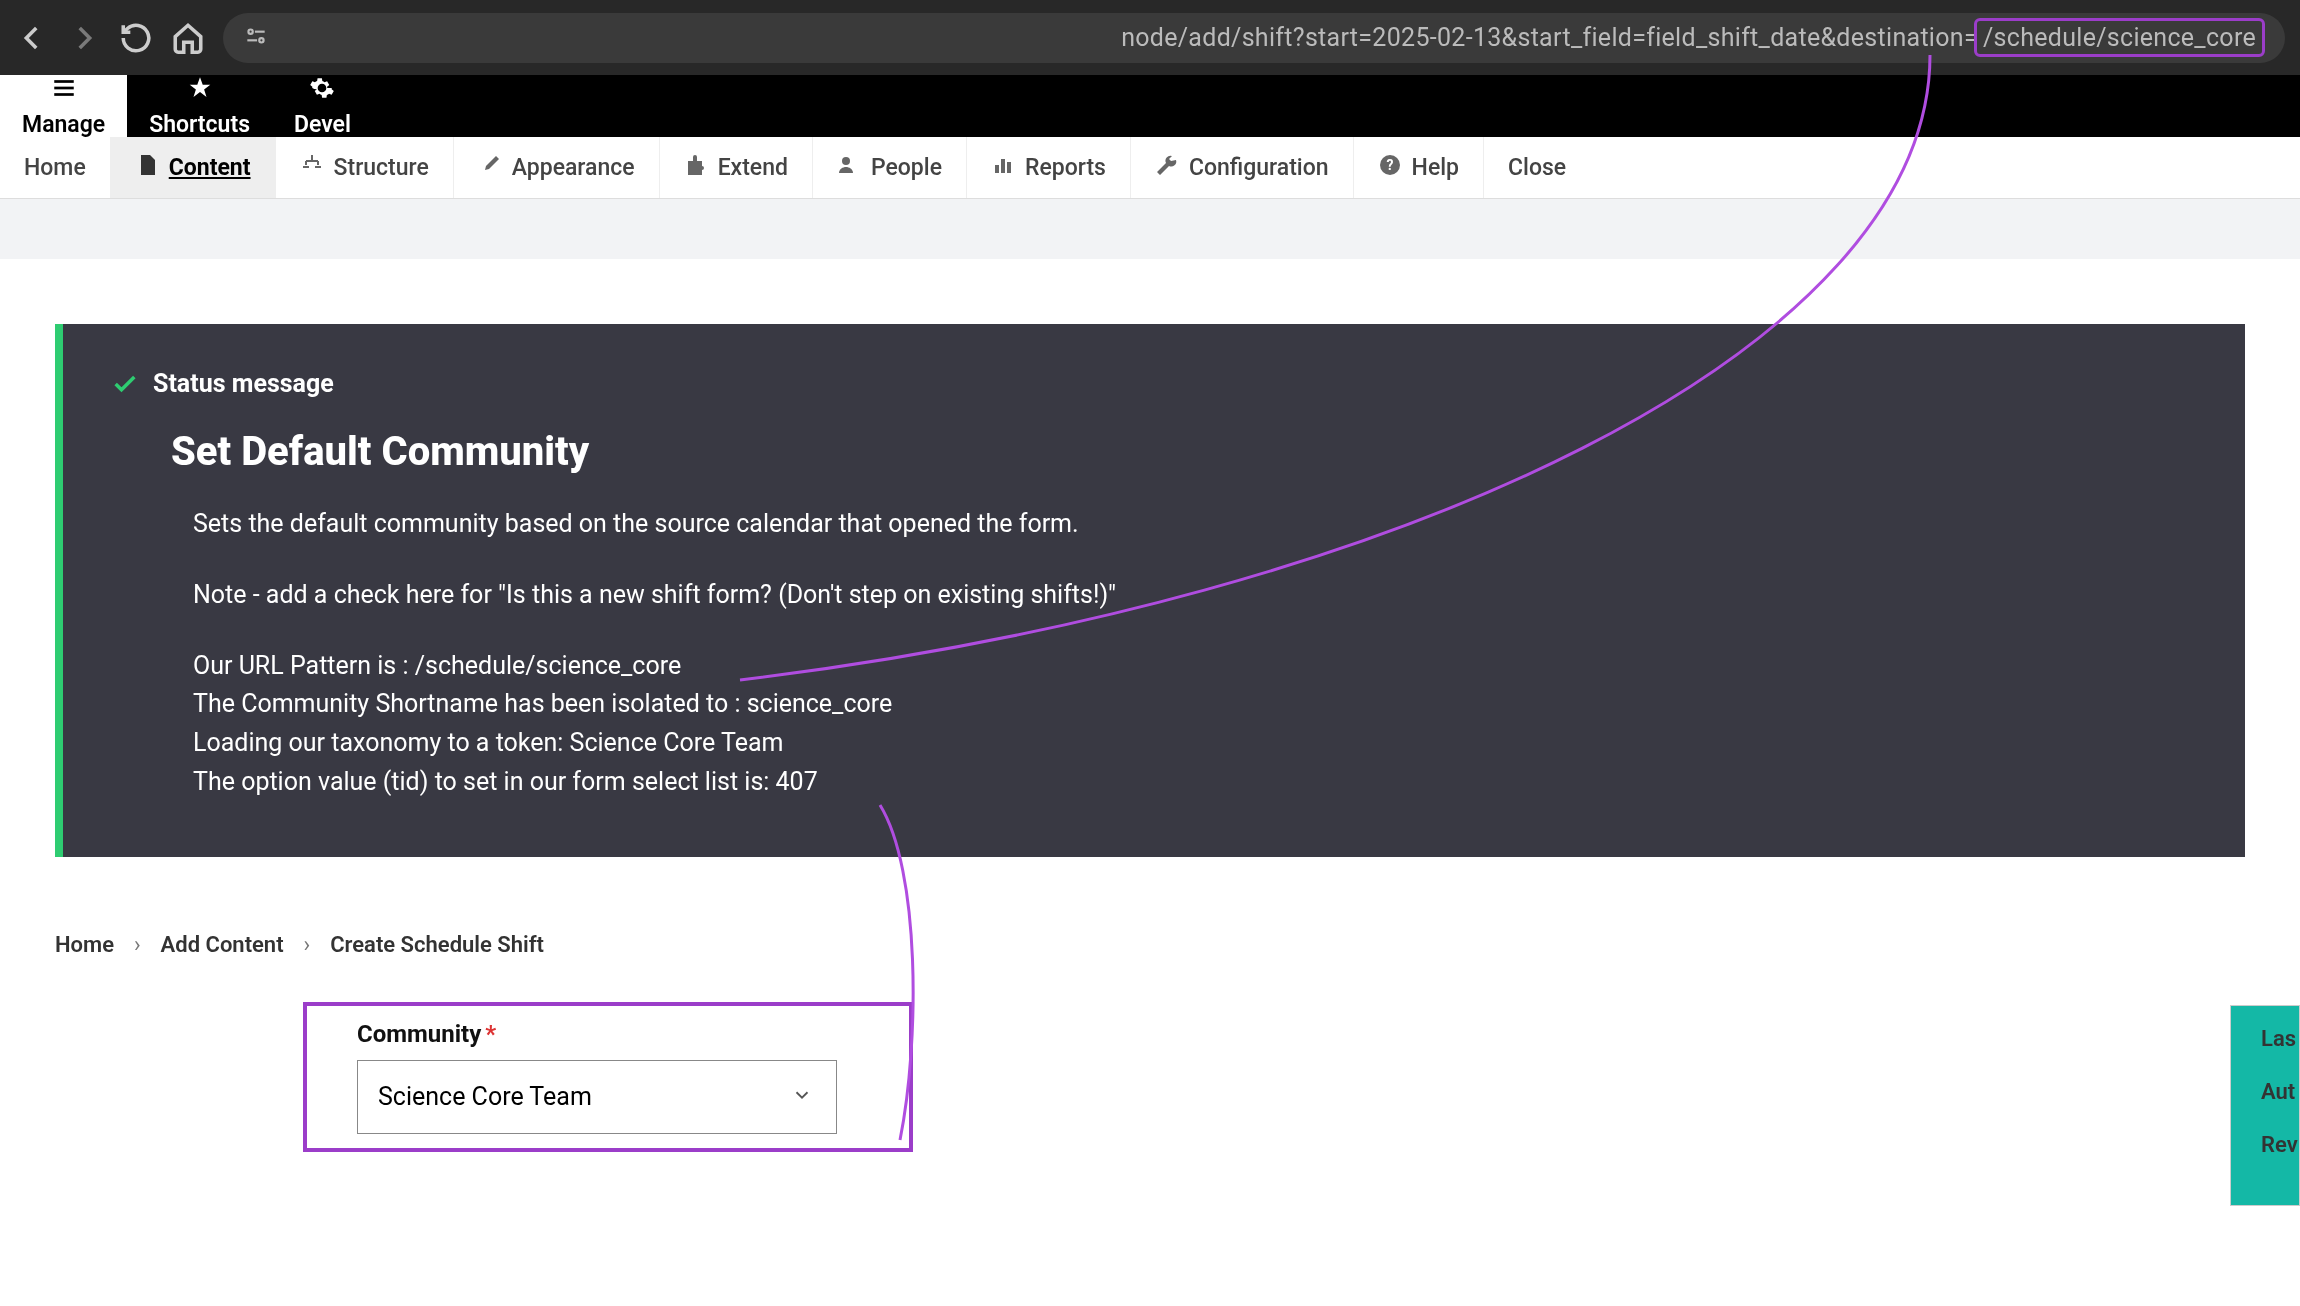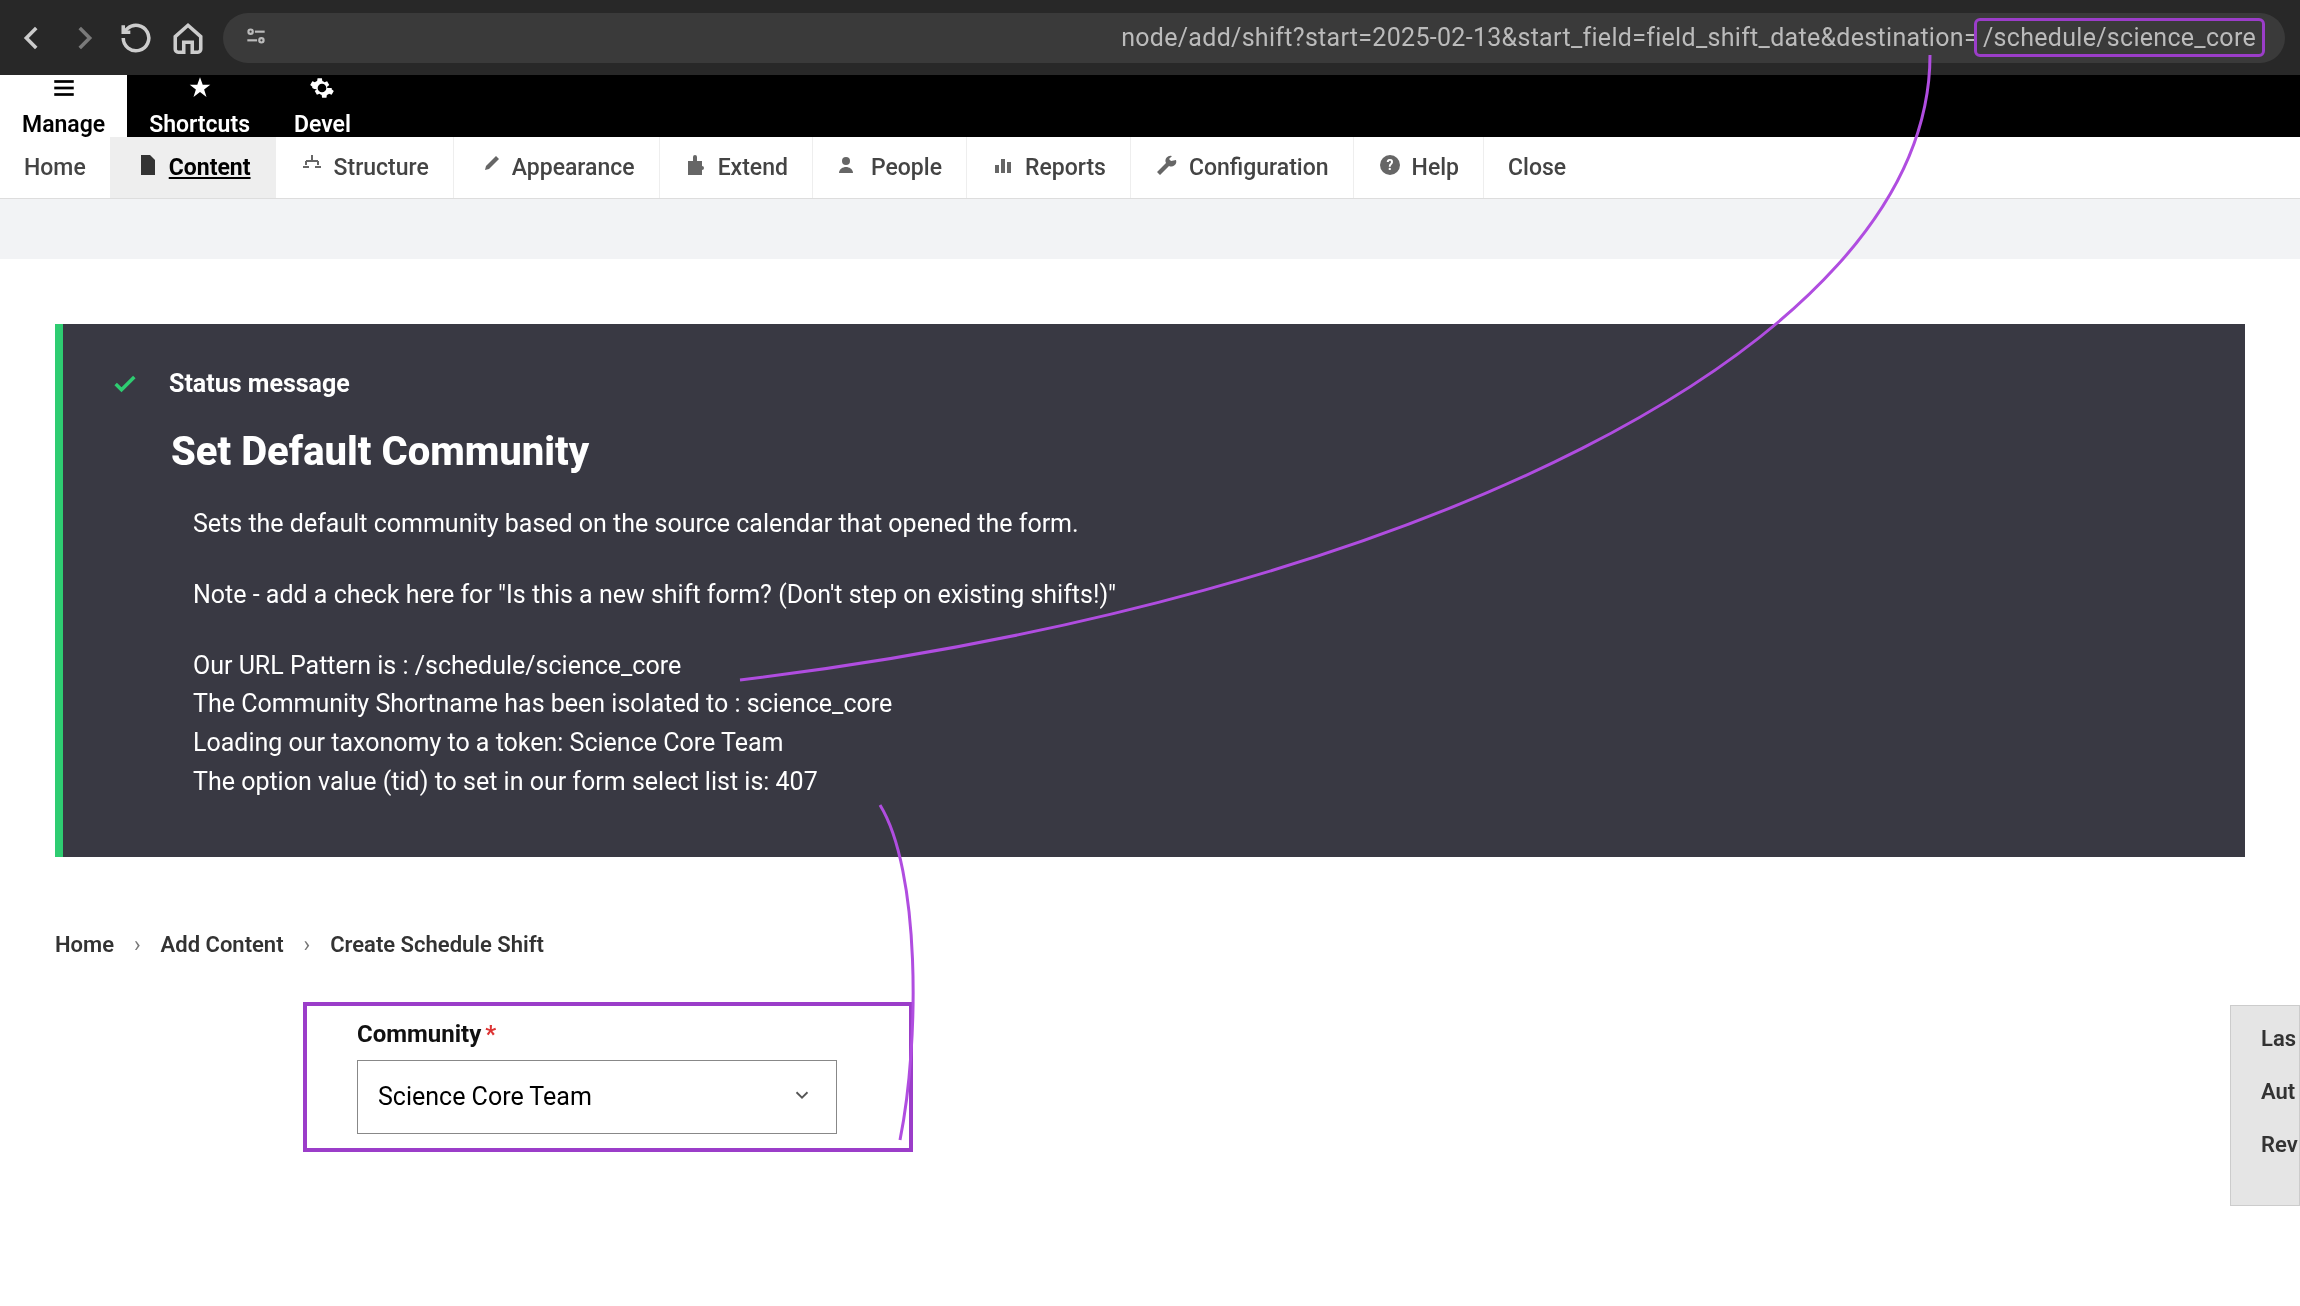--- a/index.html
+++ b/index.html
@@ -30,21 +30,21 @@
 
 .page-header-bg { background: #f2f3f5; height: 60px; }
 
 
 .main { padding: 0 55px; }
 
 
 .status-wrap { display: flex; margin-top: 65px; }
 .status-accent { width: 8px; background: #2ecc71; }
 .status-box { flex: 1; background: #393943; color: #fff; padding: 45px 50px 55px 50px; }
-.status-row1 { display: flex; align-items: center; gap: 30px; }
+.status-row1 { display: flex; align-items: center; gap: 14px; }
 .status-row1 svg { width: 28px; height: 28px; fill: #2ecc71; margin-left: -2px; }
 .status-label { font-size: 25px; font-weight: 700; }
 .status-title { font-size: 40px; font-weight: 800; margin-top: 30px; margin-left: 58px; }
 .status-body { margin-left: 80px; margin-top: 30px; font-size: 25px; line-height: 1.55; font-weight: 400; }
 .status-body p { margin-bottom: 0; }
 .status-body .gap { height: 32px; }
 
 
 .breadcrumb { display: flex; align-items: center; gap: 20px; margin-top: 75px; font-size: 22px; color: #333; font-weight: 600; }
 .breadcrumb .sep { color: #777; font-weight: 400; }
@@ -57,21 +57,21 @@
 .text-input { width: 870px; height: 74px; border: 1.5px solid #888; background: #fff; font-size: 24px; padding: 0 16px; }
 .select-wrap { position: relative; width: 480px; }
 .select-input { width: 100%; height: 74px; border: 1.5px solid #888; background: #fff; font-size: 25px; padding: 0 20px; appearance: none; -webkit-appearance: none; cursor: pointer; }
 .select-caret { position: absolute; right: 24px; top: 50%; transform: translateY(-50%); pointer-events: none; }
 .select-caret svg { width: 22px; height: 22px; fill: #555; }
 
 
 .community-highlight { border: 4px solid #9b3dc9; padding: 14px 50px 14px 50px; margin-left: -52px; width: 610px; }
 
 
-.side-panel { position: absolute; right: 0; top: 1005px; border: 1px solid #ccc; background: #e5e5e5; padding: 20px 0 20px 30px; width: 70px; overflow: hidden; }
+.side-panel { position: absolute; right: 0; top: 1005px; border: 1px solid #ccc; background: #14b8a6; padding: 20px 0 20px 30px; width: 70px; overflow: hidden; }
 .side-panel .sp-item { font-size: 22px; color: #333; font-weight: 600; margin-bottom: 28px; white-space: nowrap; }
 
 
 .annotation-svg { position: absolute; top: 0; left: 0; width: 2300px; height: 1306px; pointer-events: none; }
 .annotation-svg path { stroke: #b04de0; stroke-width: 3; fill: none; }
 </style>
 </head>
 <body>
 
 <div class="browser-chrome">

